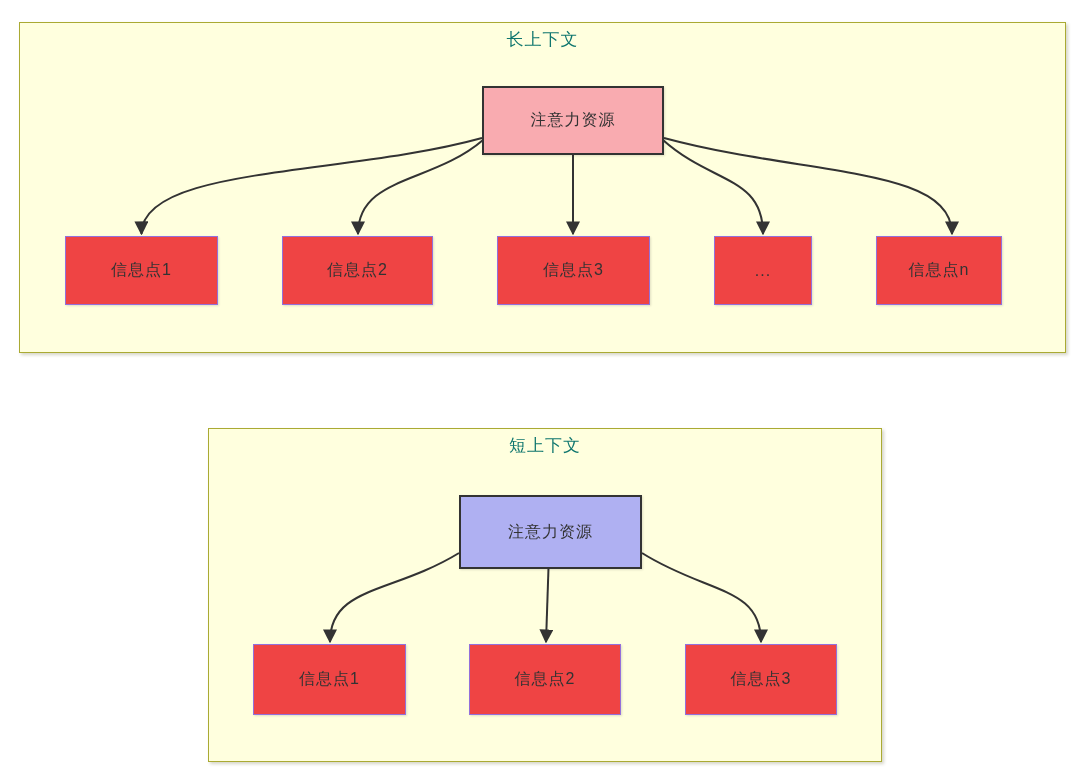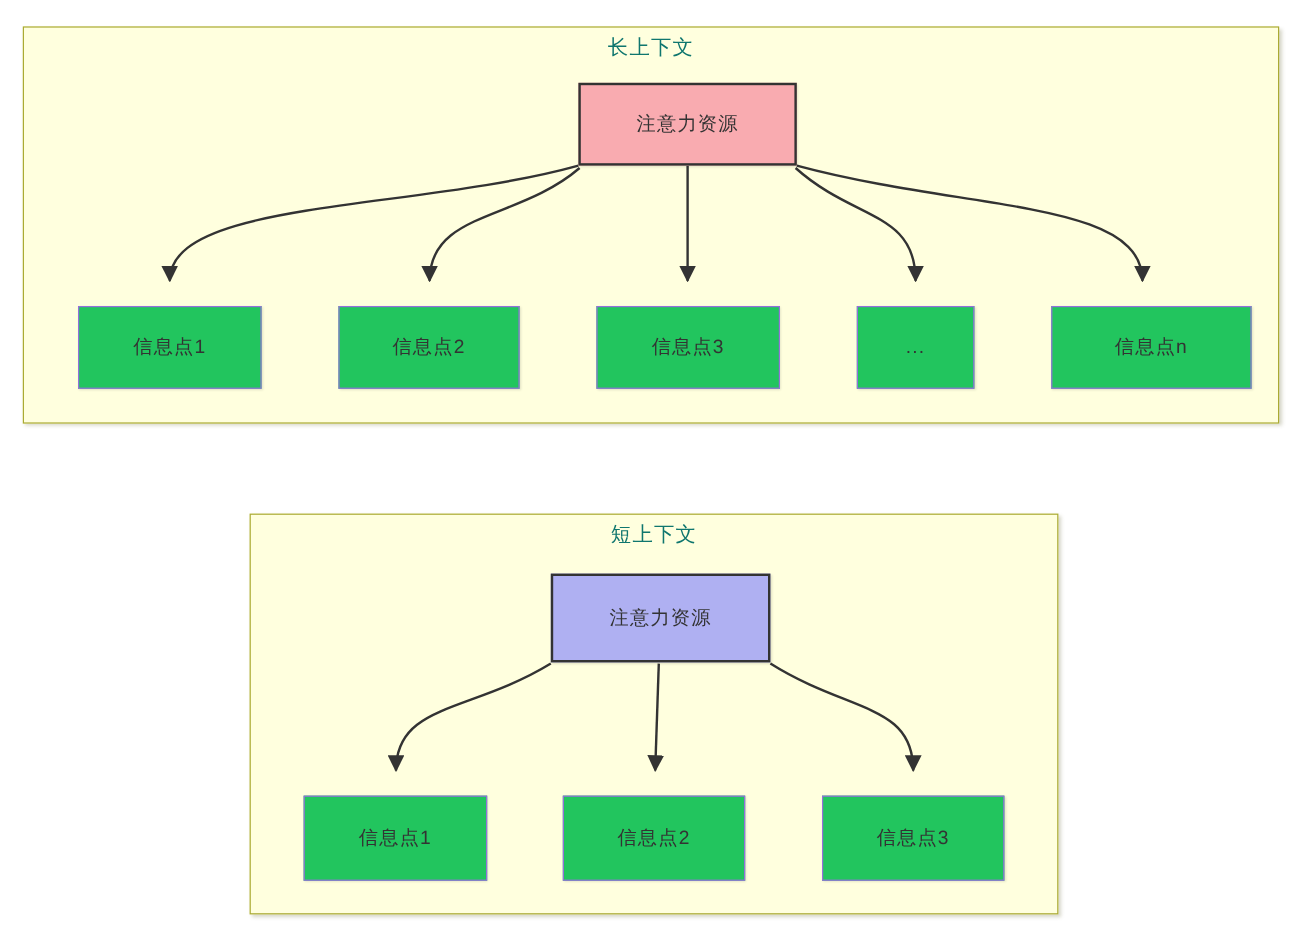--- a/index.html
+++ b/index.html
@@ -34,31 +34,31 @@
     position: absolute;
     display: flex;
     align-items: center;
     justify-content: center;
     box-sizing: border-box;
     font-size: 16px;
     letter-spacing: 1px;
     color: #333333;
     box-shadow: 1px 1px 2px rgba(0,0,0,0.12);
   }
-  .node.root  { border: 2.5px solid #333333; }
-  .node.child { background: #22c55e; border: 1.5px solid #9370db; margin-top: 19px; }
+  .node.root  { border: 2.5px solid #333333; margin-top: 17px; }
+  .node.child { background: #ef4444; border: 1.5px solid #9370db; }
   #root-long  { background: #f9abb0; left: 482px; top: 69px;  width: 182px; height: 69px; }
   #root-short { background: #afb0f2; left: 459px; top: 478px; width: 183px; height: 74px; }
 
   
   #t1 { left: 65px;  top: 236px; width: 153px; height: 69px; }
   #t2 { left: 282px; top: 236px; width: 151px; height: 69px; }
   #t3 { left: 497px; top: 236px; width: 153px; height: 69px; }
   #t4 { left: 714px; top: 236px; width: 98px;  height: 69px; }
-  #t5 { left: 876px; top: 236px; width: 167px; height: 69px; }
+  #t5 { left: 876px; top: 236px; width: 126px; height: 69px; }
 
   
   #s1 { left: 253px; top: 644px; width: 153px; height: 71px; }
   #s2 { left: 469px; top: 644px; width: 152px; height: 71px; }
   #s3 { left: 685px; top: 644px; width: 152px; height: 71px; }
 
   .edges {
     position: absolute;
     left: 0; top: 0;
     width: 1080px; height: 774px;

